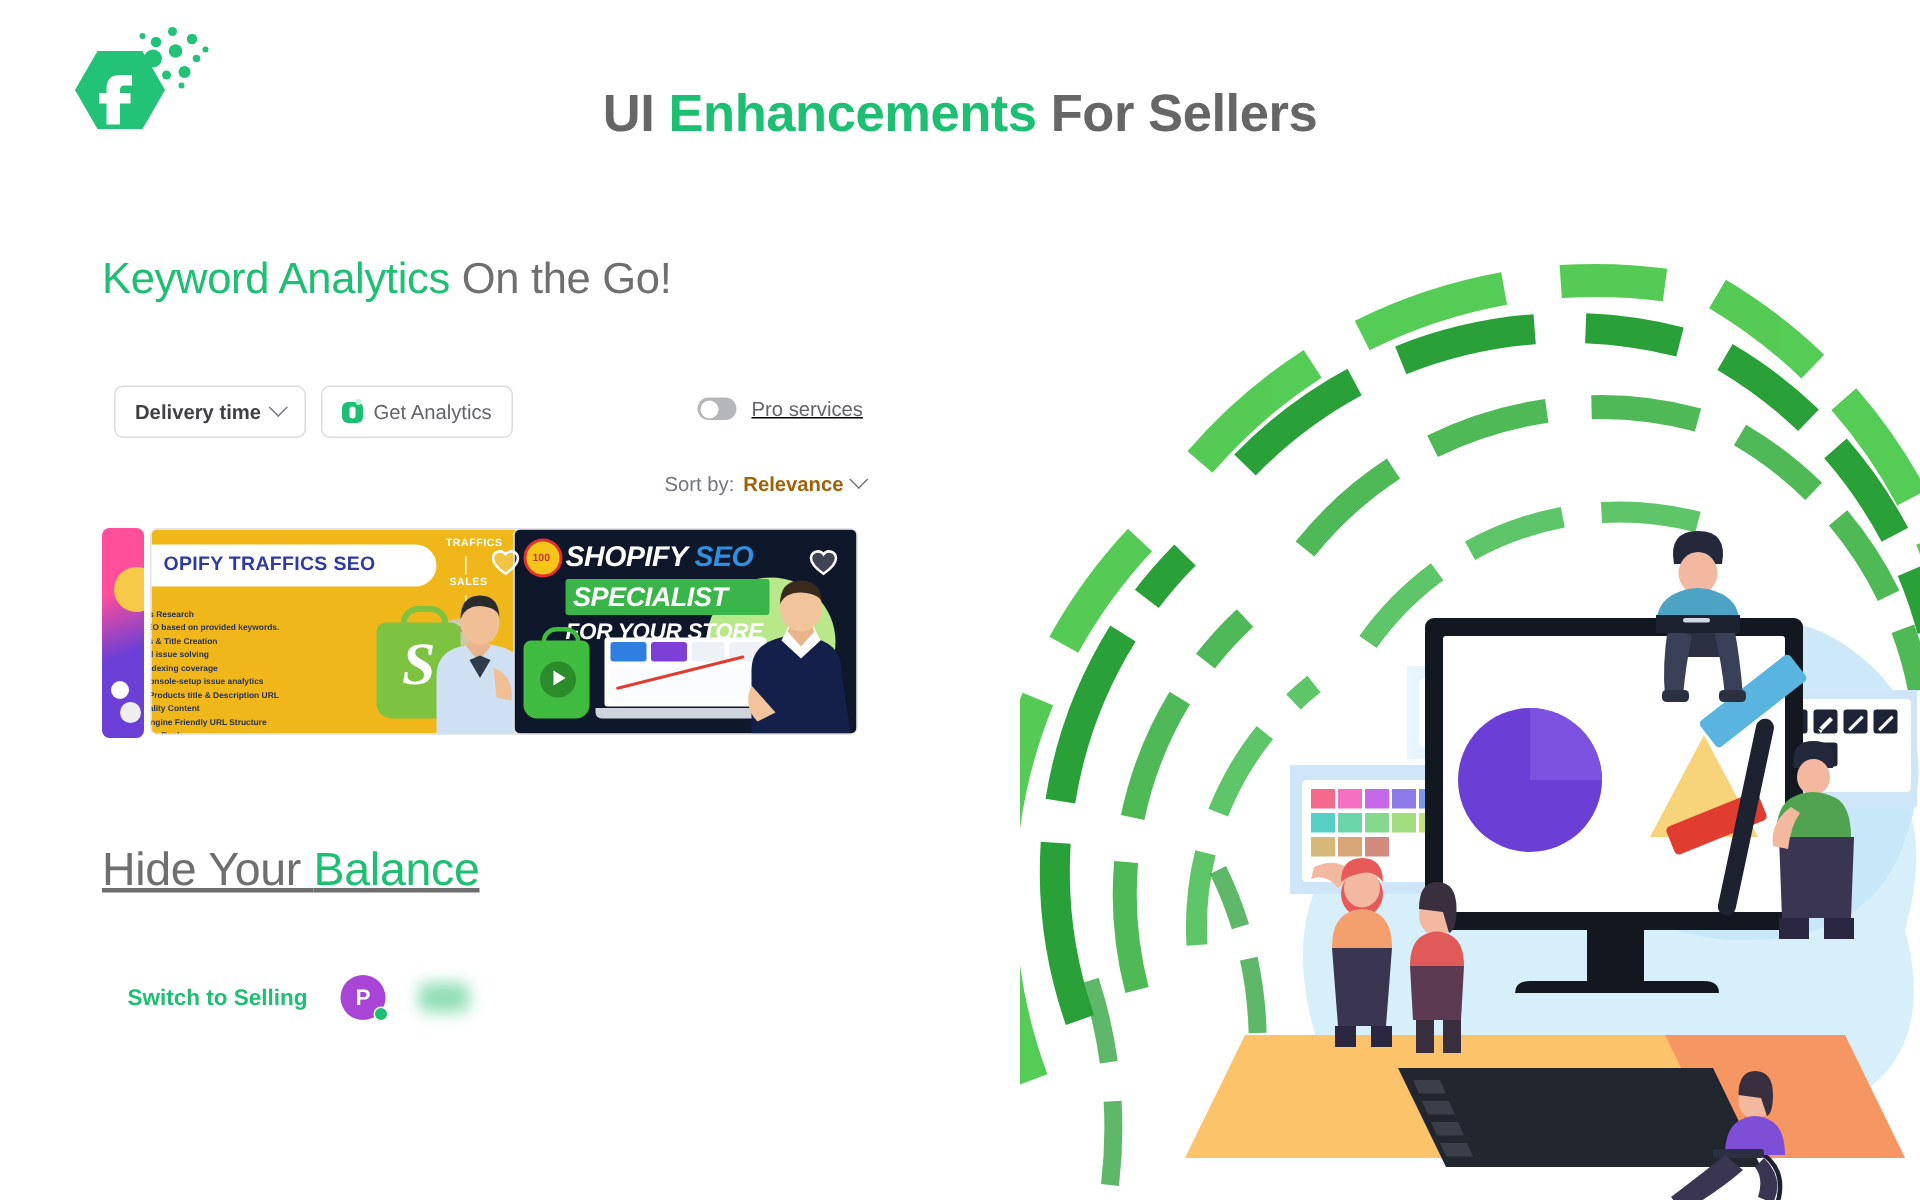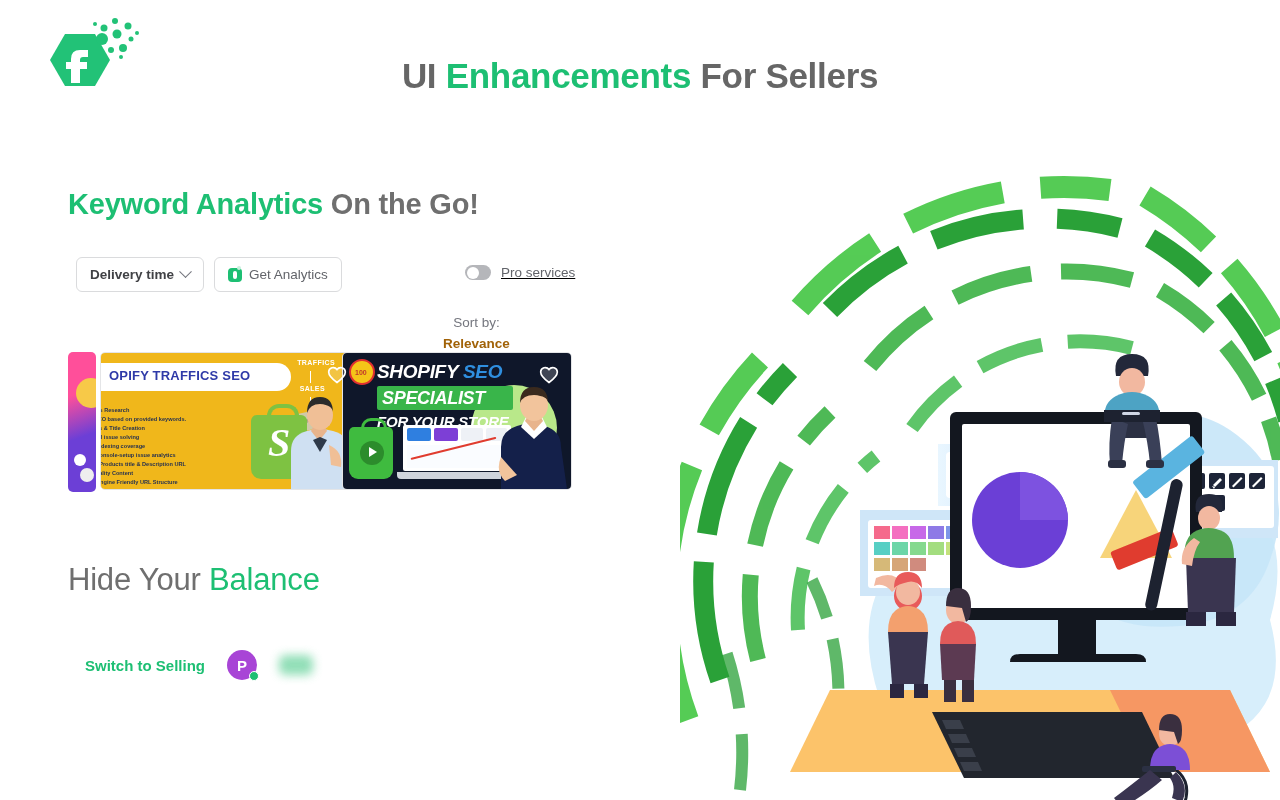--- a/index.html
+++ b/index.html
@@ -19,22 +19,22 @@
   .headline {
     position:absolute; left:0; top:56px; width:1280px;
     text-align:center; font-size:35px; font-weight:700; letter-spacing:-0.3px;
     color:#666666; white-space:nowrap;
   }
   .headline .accent { color:#1dbf73; }
 
   
   .sect-title { position:absolute; font-size:29px; font-weight:400; color:#6f6f6f; white-space:nowrap; letter-spacing:-0.2px; }
   .sect-title .accent { color:#1dbf73; }
-  #sect-kw { left:68px; top:188px;font-weight:bold; }
-  #sect-bal { left:68px; top:562px; font-size:31px; }
+  #sect-kw { left:68px; top:170px; }
+  #sect-bal { left:68px; top:562px; font-size:31px;text-decoration:underline; }
 
   
   .filters { position:absolute; left:76px; top:257px; display:flex; align-items:center; gap:10px;text-align:center; }
   .pill {
     display:flex; align-items:center; gap:7px;
     height:35px; padding:0 13px;
     border:1px solid #dadbdd; border-radius:6px; background:#fff;
     font-size:13.5px; font-weight:700; color:#404145; cursor:pointer;
     white-space:nowrap;
   }
@@ -42,21 +42,21 @@
   .chev { display:inline-block; width:9px; height:9px; border-right:1.6px solid #74767e; border-bottom:1.6px solid #74767e; transform:rotate(45deg) translate(-2px,-2px); }
   .mini-badge { width:14px; height:14px; border-radius:4px; background:#1dbf73; position:relative; flex:none; }
   .mini-badge::after { content:""; position:absolute; left:5px; top:3px; width:4px; height:8px; border-radius:2px; background:#fff; }
   .mini-badge::before { content:""; position:absolute; left:9px; top:-2px; width:4px; height:4px; border-radius:50%; background:#c8f0dd; }
 
   .toggle-wrap { position:absolute; left:465px; top:265px; display:flex; align-items:center; gap:10px;text-decoration:underline; }
   .toggle { width:26px; height:15px; border-radius:8px; background:#b5b6ba; position:relative; cursor:pointer; flex:none; }
   .toggle .knob { position:absolute; left:1.5px; top:1.5px; width:12px; height:12px; border-radius:50%; background:#fff; }
   .toggle-label { font-size:13.5px; color:#62646a; white-space:nowrap; }
 
-  .sortby { position:absolute; left:443px; top:315px; display:flex; align-items:center; gap:6px; font-size:13.5px;flex-direction:column; }
+  .sortby { position:absolute; left:443px; top:315px; display:flex; align-items:center; gap:6px; font-size:13.5px; }
   .sortby .lbl { color:#74767e; }
   .sortby .val { color:#a16207; font-weight:700; }
 
   
   .cards { position:absolute; left:68px; top:352px; width:520px; height:140px; }
   .card { position:absolute; top:0; border-radius:5px; overflow:hidden; background:#fff; border:1px solid #e4e5e7; }
   .card.peek  { left:0;   width:28px;  height:140px; border-radius:5px; border:none; }
   .card.one   { left:32px; width:260px; height:138px; }
   .card.two   { left:274px; width:230px; height:138px; }
   .card-clip  { position:absolute; inset:0; overflow:hidden; }

